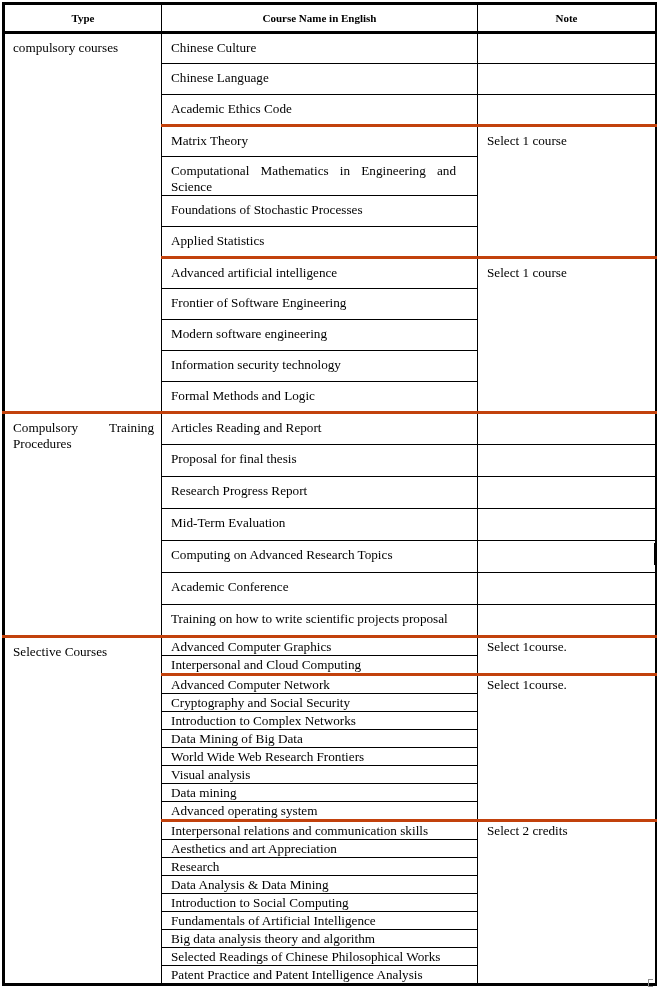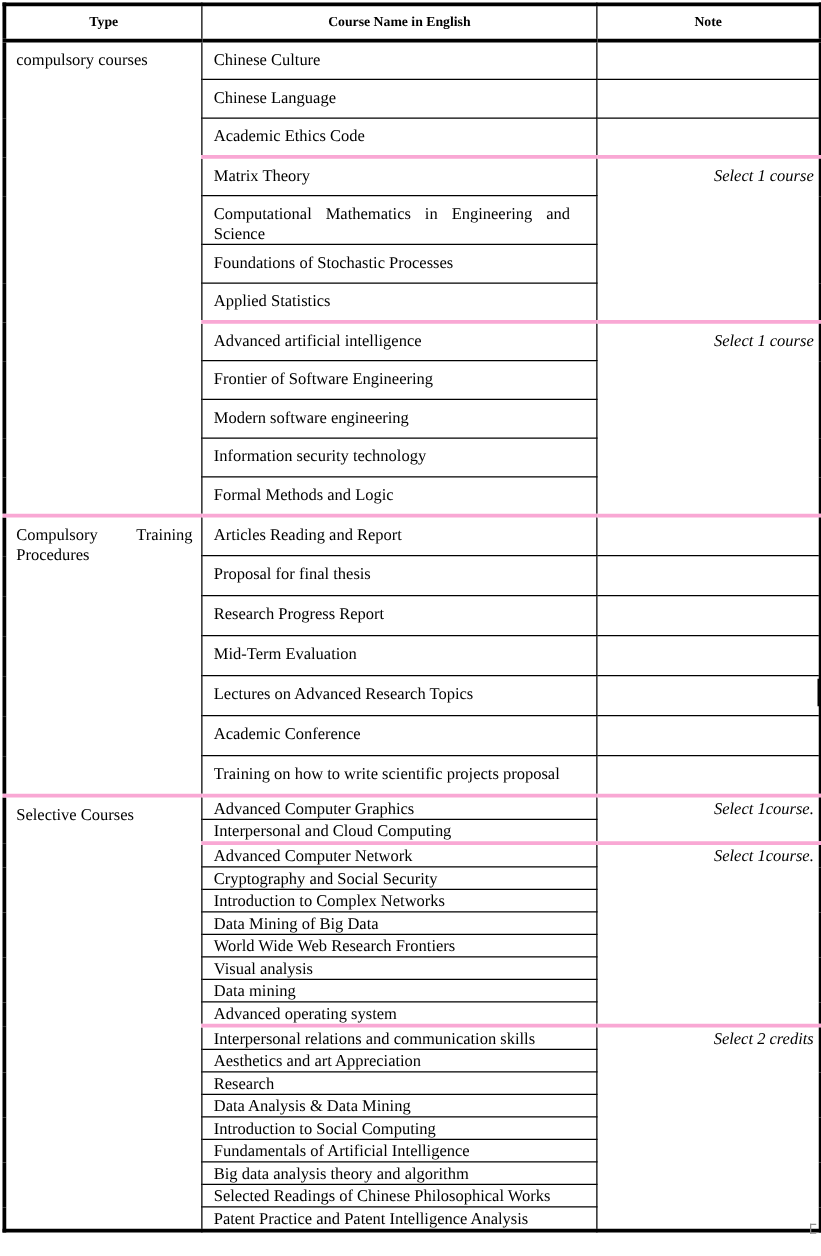--- a/index.html
+++ b/index.html
@@ -43,25 +43,25 @@
     line-height: 16px;
     vertical-align: top;
     overflow: hidden;
   }
   tr.s1 { height: 31px; }
   tr.s2 { height: 32px; }
   tr.s3 { height: 18px; }
 
   td.type-cell   { text-align: justify; padding: 6px 7px 0 8px; }
   td.course-cell { text-align: justify; padding: 6px 21px 0 9px; }
-  td.note-cell   { text-align: right;    padding: 6px 4px 0 9px; font-style: italic; }
+  td.note-cell   { text-align: left;    padding: 6px 4px 0 9px; }
 
   tr.s3 td.course-cell, tr.s3 td.note-cell { padding-top: 1px; }
 
-  tr.thick-top > td { border-top: 3px solid #f9a8d4; }
+  tr.thick-top > td { border-top: 3px solid #c2410c; }
 
   .text-caret {
     position: absolute;
     left: 654px;
     top: 543px;
     width: 3px;
     height: 22px;
     background: #000000;
   }
   .corner-mark {
@@ -146,21 +146,21 @@
         </tr>
         <tr class="s2">
           <td class="course-cell">Research Progress Report</td>
           <td class="note-cell" rowspan="1"></td>
         </tr>
         <tr class="s2">
           <td class="course-cell">Mid-Term Evaluation</td>
           <td class="note-cell" rowspan="1"></td>
         </tr>
         <tr class="s2">
-          <td class="course-cell">Lectures on Advanced Research Topics</td>
+          <td class="course-cell">Computing on Advanced Research Topics</td>
           <td class="note-cell" rowspan="1"></td>
         </tr>
         <tr class="s2">
           <td class="course-cell">Academic Conference</td>
           <td class="note-cell" rowspan="1"></td>
         </tr>
         <tr class="s2">
           <td class="course-cell">Training on how to write scientific projects proposal</td>
           <td class="note-cell" rowspan="1"></td>
         </tr>

